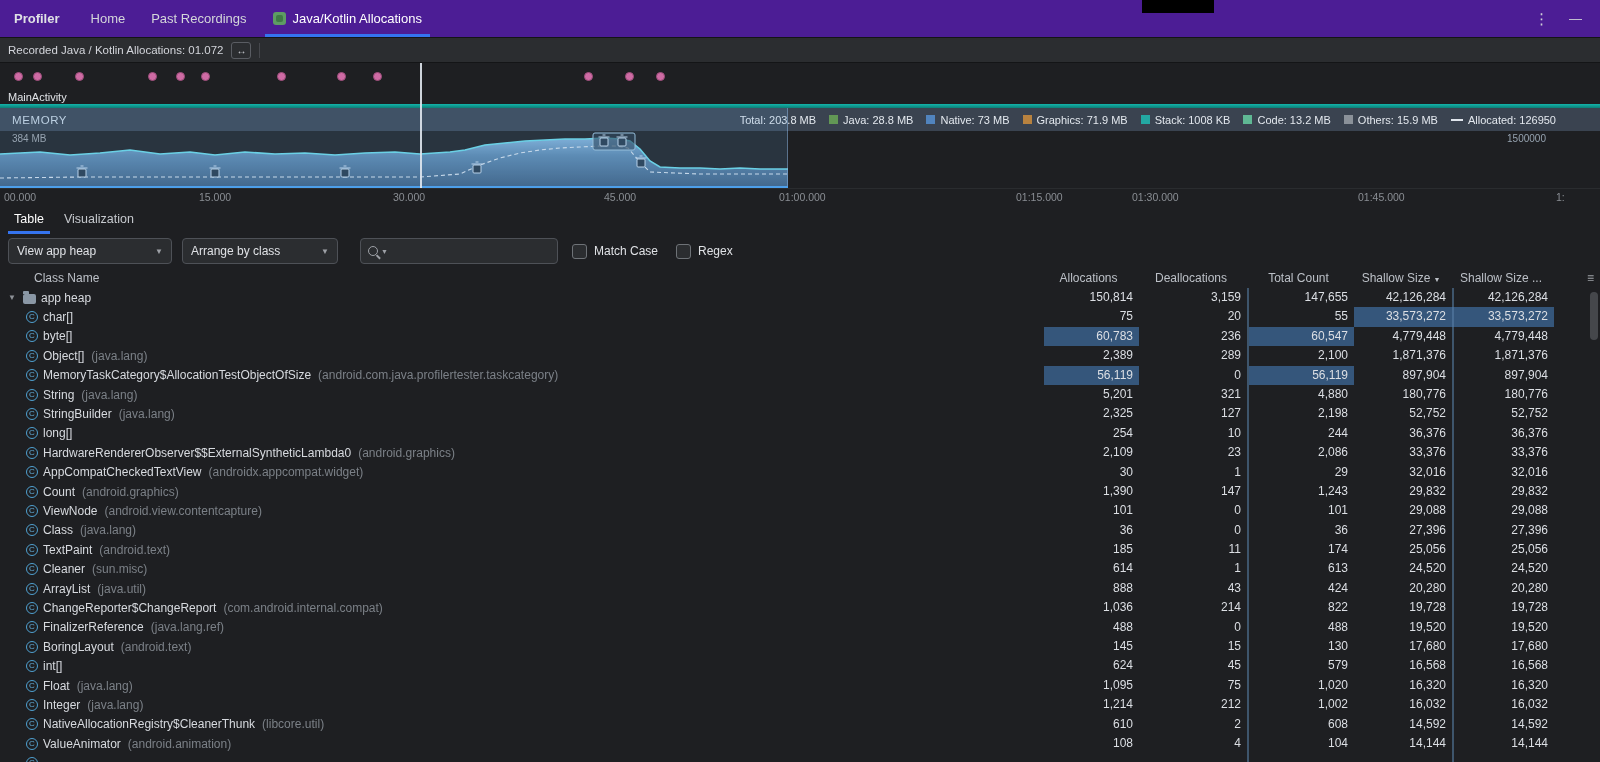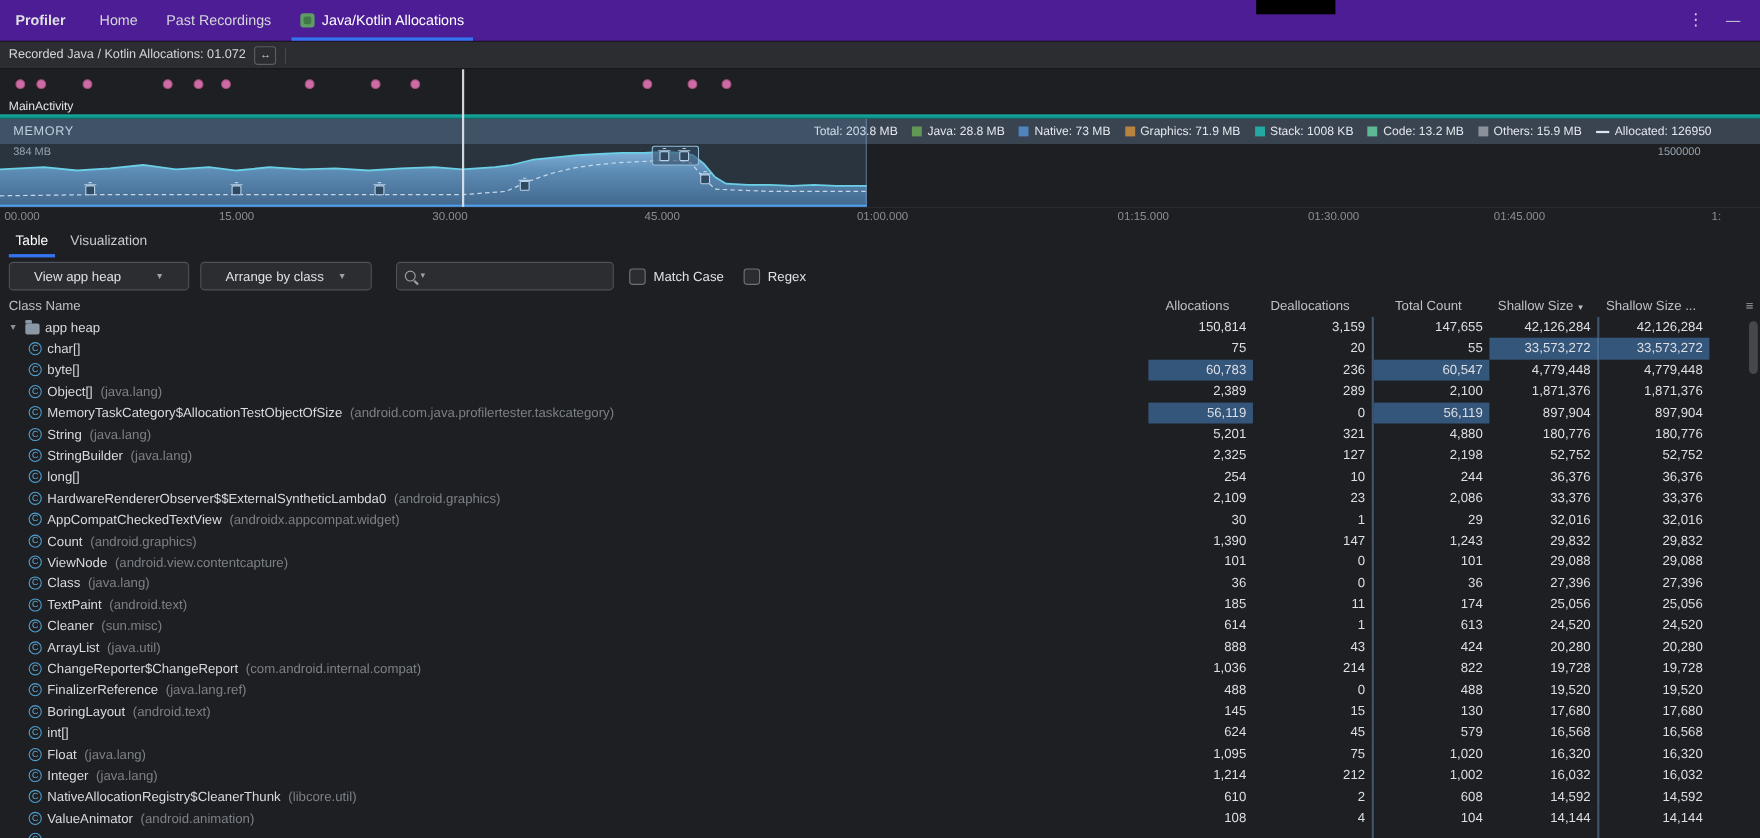--- a/index.html
+++ b/index.html
@@ -67,40 +67,40 @@
 
   
   .view-tabs { height:30px; display:flex; align-items:stretch; padding-left:4px; }
   .vtab { display:flex; align-items:center; padding:0 10px; font-size:12.5px; color:#c6c9ce; position:relative; }
   .vtab.active { color:#ffffff;align-items:center; }
   .vtab.active::after { content:""; position:absolute; left:4px; right:4px; bottom:0; height:3px; background:#3574f0; }
 
   
   .toolbar { height:34px; display:flex; align-items:center; padding-left:4px; }
   .select { height:26px; border:1px solid #4e5157; border-radius:4px; background:#2b2d30;
-            display:flex; align-items:center; justify-content:space-between; padding:0 22px; font-size:12px; }
+            display:flex; align-items:center; justify-content:space-between; padding:0 8px; font-size:12px; }
   .select .chev { font-size:8px; color:#9da0a6; margin-left:8px; }
   .sel-heap { width:164px; margin-left:4px; }
   .sel-arrange { width:156px; margin-left:10px; }
   .searchbox { width:198px; height:26px; margin-left:22px; border:1px solid #4e5157; border-radius:4px;
                background:#2b2d30; display:flex; align-items:center; padding:0 7px; gap:3px; }
   .mag-icon { width:10px; height:10px; border:1.5px solid #9da0a6; border-radius:50%; position:relative; flex:0 0 auto; }
   .mag-icon::after { content:""; position:absolute; width:5px; height:1.5px; background:#9da0a6;
                      transform:rotate(45deg); right:-4px; bottom:-2px; }
   .mag-chev { font-size:7px; color:#9da0a6; }
   .searchbox input { flex:1; background:transparent; border:none; outline:none; color:#dfe1e5;
                      font-family:"Liberation Sans",sans-serif; font-size:12px; min-width:0; }
   .checkbox-wrap { display:flex; align-items:center; gap:7px; font-size:12px; color:#dfe1e5; }
   .cb-match { margin-left:14px; }
   .cb-regex { margin-left:18px; }
   .checkbox { width:15px; height:15px; border:1.5px solid #6e7277; border-radius:3px; background:#2b2d30; }
 
   
   .thead { height:20px; display:grid; grid-template-columns:1fr 95px 110px 105px 100px 100px 46px;
-           align-items:center; font-size:12px; color:#bcc0c7; position:relative; }
+           align-items:center; font-size:12px; color:#bcc0c7; position:relative;margin-left:26px; }
   .th { text-align:center; padding-right:6px; white-space:nowrap; overflow:hidden; }
   .th-name { text-align:left; padding-left:8px; }
   .sort-arrow { font-size:7px; color:#bcc0c7; margin-left:3px; }
   .th-settings { text-align:right; padding-right:6px; color:#9da0a6; font-size:12px; }
 
   .rows { height:474px; overflow:hidden; }
   .trow { display:grid; grid-template-columns:1fr 95px 110px 105px 100px 100px 46px;
           height:19.4px; align-items:center; }
   .name-cell { display:flex; align-items:center; gap:5px; padding-left:8px;
                overflow:hidden; white-space:nowrap; height:100%; }
@@ -247,24 +247,24 @@
   <div class="selection-overlay" id="selection-overlay" style="width: 788px;"></div>
   <div class="selection-bottom" id="selection-bottom" style="width: 788px;"></div>
 </div>
 
 <div class="playhead" id="playhead" style="left: 420px;"></div>
 
 <div class="time-axis" id="time-axis">
     <span class="time-label" style="left: 4px;">00.000</span>
     <span class="time-label" style="left: 199px;">15.000</span>
     <span class="time-label" style="left: 393px;">30.000</span>
-    <span class="time-label" style="left: 586px; text-align: right;">45.000</span>
+    <span class="time-label" style="left: 604px; text-align: right;">45.000</span>
     <span class="time-label" style="left: 779px;">01:00.000</span>
     <span class="time-label" style="left: 1016px;">01:15.000</span>
-    <span class="time-label" style="left: 1165px; padding-left: 24px;">01:30.000</span>
+    <span class="time-label" style="left: 1108px; padding-left: 24px;">01:30.000</span>
     <span class="time-label" style="left: 1358px;">01:45.000</span>
     <span class="time-label" style="left: 1556px;">1:</span>
   </div>
 
 <div class="view-tabs">
   <div class="vtab active">
     <span>Table</span>
   </div>
   <div class="vtab">
     <span>Visualization</span>

